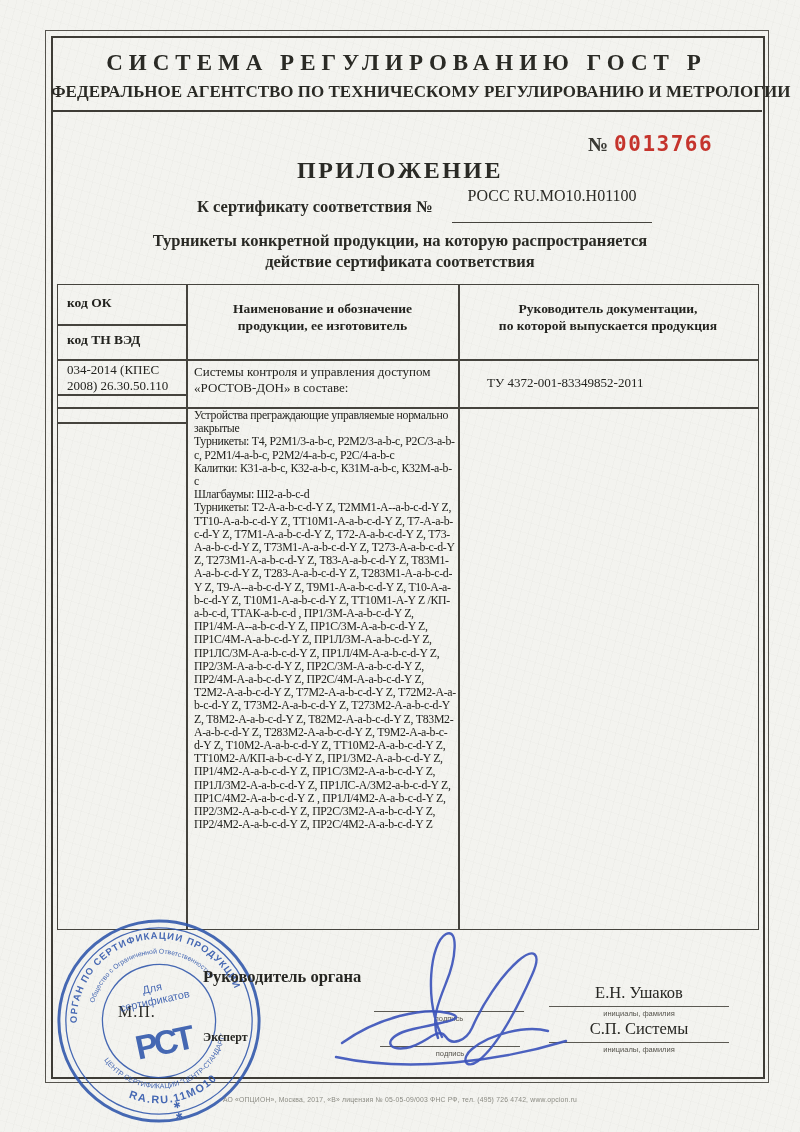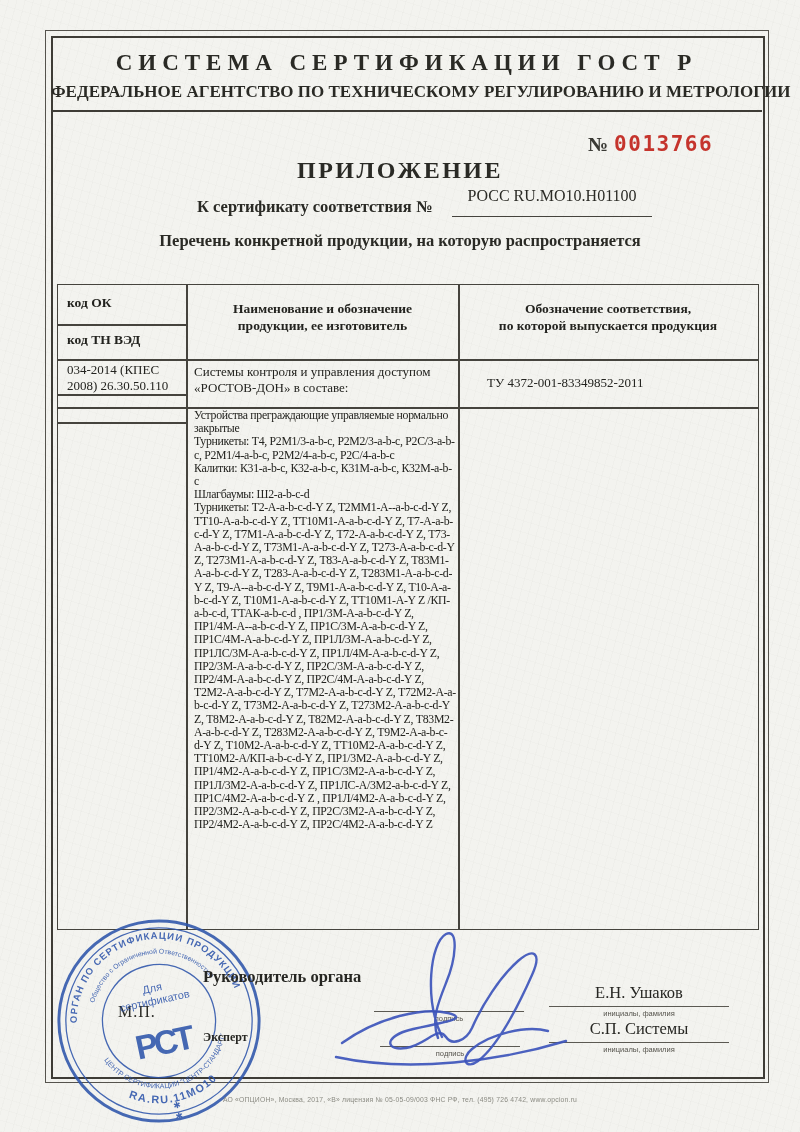--- a/index.html
+++ b/index.html
@@ -23,21 +23,21 @@
 
   .cert-no{position:absolute;left:588px;top:132px;white-space:nowrap;}
   .no-label{font-size:20px;color:#3a3a35;font-weight:bold;margin-right:6px;}
   .no-value{font-family:"DejaVu Sans Mono",monospace;font-size:21px;font-weight:bold;
     color:var(--red-number,#c5342c);letter-spacing:1.5px;}
 
   .apx-title{position:absolute;left:0;top:157px;width:800px;text-align:center;
     font-size:24px;font-weight:bold;letter-spacing:2.5px;color:#2a2a25;}
   .cl-label{position:absolute;left:197px;top:197px;font-size:16.5px;font-weight:bold;color:#2a2a25;}
   .cert-value{position:absolute;left:452px;top:187px;width:200px;text-align:center;
-    font-size:16px;color:#2a2a25;border-bottom:1.3px solid #45433d;padding-bottom:11px;}
+    font-size:16px;color:#2a2a25;border-bottom:1.3px solid #45433d;padding-bottom:17px;}
   .scope1{position:absolute;left:0;top:231px;width:800px;text-align:center;font-size:16.5px;font-weight:bold;color:#2a2a25;}
   .scope2{position:absolute;left:0;top:252px;width:800px;text-align:center;font-size:16.5px;font-weight:bold;color:#2a2a25;}
 
   .tbl{position:absolute;left:57px;top:284px;width:700px;height:644px;border:1.5px solid #45433d;}
   .tbl .v1{position:absolute;left:128px;top:0;bottom:0;width:1.5px;background:#45433d;}
   .tbl .v2{position:absolute;left:400px;top:0;bottom:0;width:1.5px;background:#45433d;}
   .tbl .h-split1{position:absolute;left:0;top:39px;width:128px;height:1.5px;background:#45433d;}
   .tbl .h-head{position:absolute;left:0;top:74px;width:100%;height:1.5px;background:#45433d;}
   .tbl .h-code{position:absolute;left:0;top:109px;width:128px;height:1.5px;background:#45433d;}
   .tbl .h-row{position:absolute;left:0;top:122px;width:100%;height:1.5px;background:#45433d;}
@@ -89,47 +89,48 @@
   .footer{position:absolute;left:0;top:1096px;width:800px;text-align:center;
     font-family:"Liberation Sans",sans-serif;font-size:6.8px;color:#8a8a82;letter-spacing:.2px;}
 </style>
 </head>
 <body>
 
 <div class="page">
   <div class="frame-outer"></div>
   <div class="frame-inner"></div>
 
-  <div class="sys-title">СИСТЕМА СЕРТИФИКАЦИИ ГОСТ Р</div>
+  <div class="sys-title">СИСТЕМА РЕГУЛИРОВАНИЮ ГОСТ Р</div>
   <div class="agency">ФЕДЕРАЛЬНОЕ АГЕНТСТВО ПО ТЕХНИЧЕСКОМУ РЕГУЛИРОВАНИЮ И МЕТРОЛОГИИ</div>
   <div class="hdr-rule"></div>
 
   <div class="cert-no">
     <span class="no-label">№</span><span class="no-value">0013766</span>
   </div>
 
   <div class="apx-title">ПРИЛОЖЕНИЕ</div>
   <div class="cl-label">К сертификату соответствия №</div>
   <div class="cert-value">РОСС RU.MO10.H01100</div>
-  <div class="scope1">Перечень конкретной продукции,  на которую распространяется</div>
+  <div class="scope1">Турникеты конкретной продукции,  на которую распространяется</div>
+  <div class="scope2">действие сертификата соответствия</div>
 
   <div class="tbl">
     <div class="v1"></div>
     <div class="v2"></div>
     <div class="h-split1"></div>
     <div class="h-head"></div>
     <div class="h-code"></div>
     <div class="h-row"></div>
     <div class="h-sub"></div>
 
     <div class="c1h1">код ОК</div>
     <div class="c1h2">код ТН ВЭД</div>
     <div class="c2h preline">Наименование и обозначение
 продукции, ее изготовитель</div>
-    <div class="c3h preline">Обозначение соответствия,
+    <div class="c3h preline">Руководитель документации,
 по которой выпускается продукция</div>
 
     <div class="code preline">034-2014 (КПЕС
 2008) 26.30.50.110</div>
     <div class="pintro preline">Системы контроля и управления доступом
 «РОСТОВ-ДОН» в составе:</div>
     <div class="doc">ТУ 4372-001-83349852-2011</div>
     <div class="details">
         <div class="para">Устройства преграждающие управляемые нормально закрытые</div>
         <div class="para">Турникеты: Т4, Р2М1/3-a-b-c, Р2М2/3-a-b-c, Р2С/3-a-b-c, Р2М1/4-a-b-c, Р2М2/4-a-b-c, Р2С/4-a-b-c</div>

